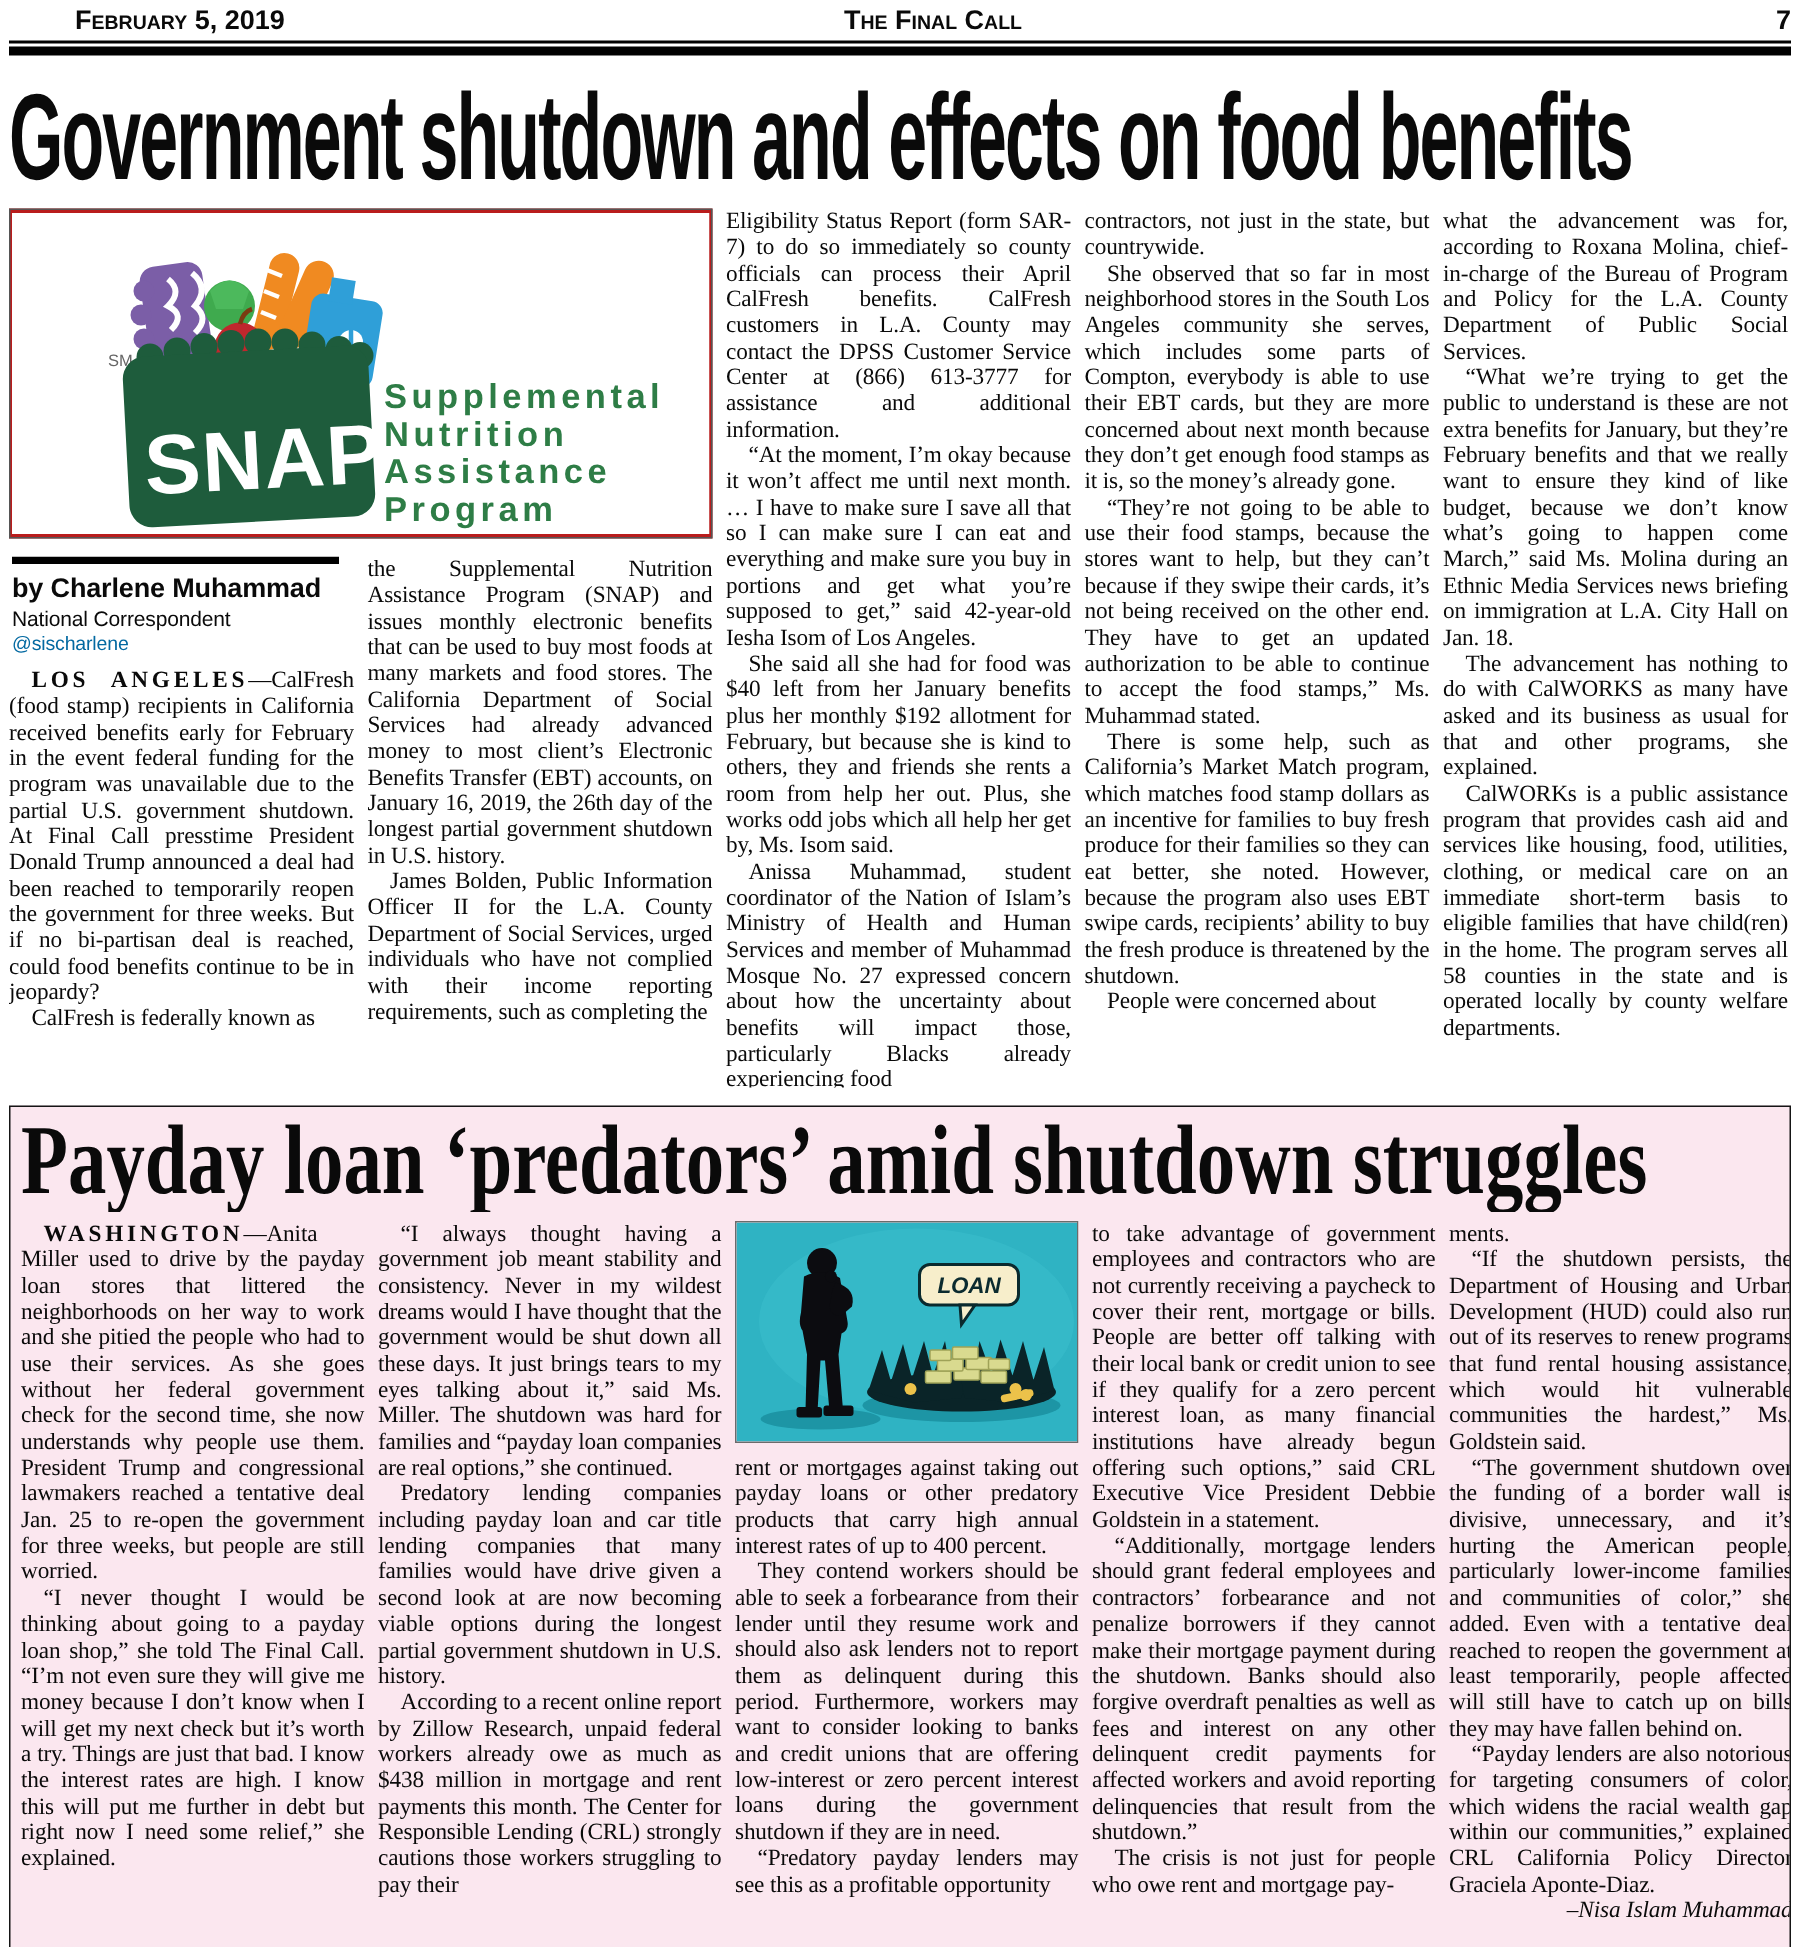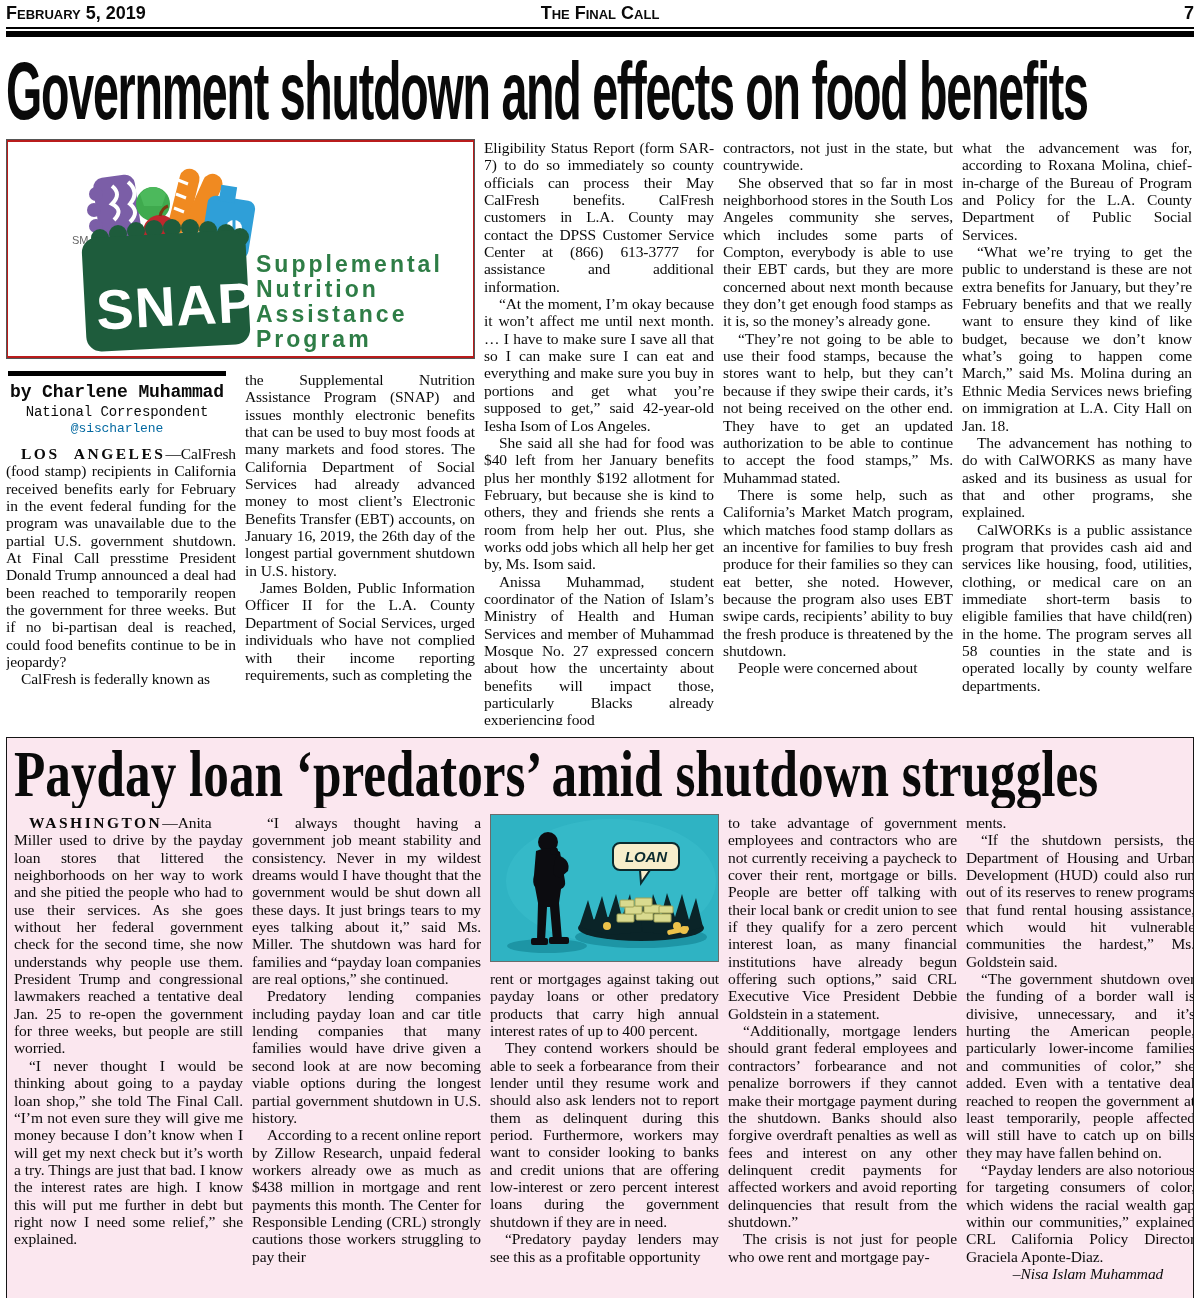--- a/index.html
+++ b/index.html
@@ -2,21 +2,21 @@
 <html lang="en"><head>
 <meta charset="utf-8">
 <style>
   html,body{margin:0;padding:0;background:#ffffff;}
   body{width:1200px;height:1298px;overflow:hidden;font-family:"Liberation Serif",serif;color:#0a0a0a;}
   .page{padding:0 6px;}
 
   
   .masthead{display:flex;align-items:flex-end;justify-content:space-between;
     font-family:"Liberation Sans",sans-serif;font-variant:small-caps;font-weight:bold;
-    font-size:18px;padding-top:3px;}
+    font-size:18px;padding-top:3px;margin-left:44px;}
   .masthead .mid{position:absolute;left:0;right:0;text-align:center;}
   .masthead{position:relative;}
   .rule-thin{height:2px;background:#000;margin-top:3px;}
   .rule-thick{height:6px;background:#000;margin-top:2px;}
 
   
   .h1-wrap{height:80px;overflow:hidden;margin-top:14px;}
   .h1-text{display:inline-block;white-space:nowrap;font-family:"Liberation Sans",sans-serif;
     font-weight:bold;font-size:74px;letter-spacing:-2px;transform:scale(0.63,1.1);
     transform-origin:0 0;line-height:74px;}
@@ -32,36 +32,36 @@
   .leftpair .sub .col{height:352px;}
   p{margin:0;text-indent:15px;}
   p.noindent{text-indent:0;}
   .dateline{font-weight:bold;letter-spacing:2.5px;}
 
   
   .snap-box{border:1px solid #555;height:218px;background:#b91c1c;display:flex;
     align-items:center;justify-content:center;}
 
   
-  .byline-block{text-align:center;font-family:Liberation Mono, monospace;margin:0 10px 8px 2px;}
+  .byline-block{text-align:left;font-family:Liberation Sans, sans-serif;margin:0 10px 8px 2px;}
   .byline-bar{height:5px;background:#000;margin-bottom:5px;}
   .byline-author{font-weight:bold;font-size:18px;line-height:22px;}
   .byline-role{font-size:14px;line-height:18px;}
   .byline-handle{font-size:13px;line-height:16px;color:#0369a1;}
 
   
   .article2{margin-top:12px;background:#fbe7ef;border:1px solid #151515;height:576px;
     padding:2px 7px 0 7px;overflow:hidden;}
   .h2-wrap{height:68px;overflow:hidden;}
   .h2-text{display:inline-block;white-space:nowrap;font-family:"Liberation Serif",serif;
     font-weight:bold;font-size:61px;transform:scale(0.84,1.08);transform-origin:0 0;line-height:64px;}
   .a2cols{margin-top:6px;height:498px;}
   .a2cols .col{height:498px;width:229px;flex:0 0 229px;}
   .illo-box{border:1px solid #6b6b6b;margin-bottom:8px;line-height:0;}
-  .sig{font-style:italic;text-align:center;}
+  .sig{font-style:italic;text-align:right;}
 </style>
 </head>
 <body>
 
 <div class="page">
 
   <div class="masthead">
     <span>February 5, 2019</span>
     <span class="mid">The Final Call</span>
     <span>7</span>
@@ -146,21 +146,21 @@
           <p>CalFresh is federally known as</p>
         </div>
         <div class="col">
           <p class="noindent">the Supplemental Nutrition Assistance Program (SNAP) and issues monthly electronic benefits that can be used to buy most foods at many markets and food stores. The California Department of Social Services had already advanced money to most client’s Electronic Benefits Transfer (EBT) accounts, on January 16, 2019, the 26th day of the longest partial government shutdown in U.S. history.</p>
           <p>James Bolden, Public Information Officer II for the L.A. County Department of Social Services, urged individuals who have not complied with their income reporting requirements, such as completing the</p>
         </div>
       </div>
     </div>
 
     <div class="col">
-      <p class="noindent">Eligibility Status Report (form SAR-7) to do so immediately so county officials can process their May CalFresh benefits. CalFresh customers in L.A. County may contact the DPSS Customer Service Center at (866) 613-3777 for assistance and additional information.</p>
+      <p class="noindent">Eligibility Status Report (form SAR-7) to do so immediately so county officials can process their April CalFresh benefits. CalFresh customers in L.A. County may contact the DPSS Customer Service Center at (866) 613-3777 for assistance and additional information.</p>
       <p>“At the moment, I’m okay because it won’t affect me until next month. … I have to make sure I save all that so I can make sure I can eat and everything and make sure you buy in portions and get what you’re supposed to get,” said 42-year-old Iesha Isom of Los Angeles.</p>
       <p>She said all she had for food was $40 left from her January benefits plus her monthly $192 allotment for February, but because she is kind to others, they and friends she rents a room from help her out. Plus, she works odd jobs which all help her get by, Ms. Isom said.</p>
       <p>Anissa Muhammad, student coordinator of the Nation of Islam’s Ministry of Health and Human Services and member of Muhammad Mosque No. 27 expressed concern about how the uncertainty about benefits will impact those, particularly Blacks already experiencing food</p>
     </div>
 
     <div class="col">
       <p class="noindent">contractors, not just in the state, but countrywide.</p>
       <p>She observed that so far in most neighborhood stores in the South Los Angeles community she serves, which includes some parts of Compton, everybody is able to use their EBT cards, but they are more concerned about next month because they don’t get enough food stamps as it is, so the money’s already gone.</p>
       <p>“They’re not going to be able to use their food stamps, because the stores want to help, but they can’t because if they swipe their cards, it’s not being received on the other end. They have to get an updated authorization to be able to continue to accept the food stamps,” Ms. Muhammad stated.</p>
       <p>There is some help, such as California’s Market Match program, which matches food stamp dollars as an incentive for families to buy fresh produce for their families so they can eat better, she noted. However, because the program also uses EBT swipe cards, recipients’ ability to buy the fresh produce is threatened by the shutdown.</p>

